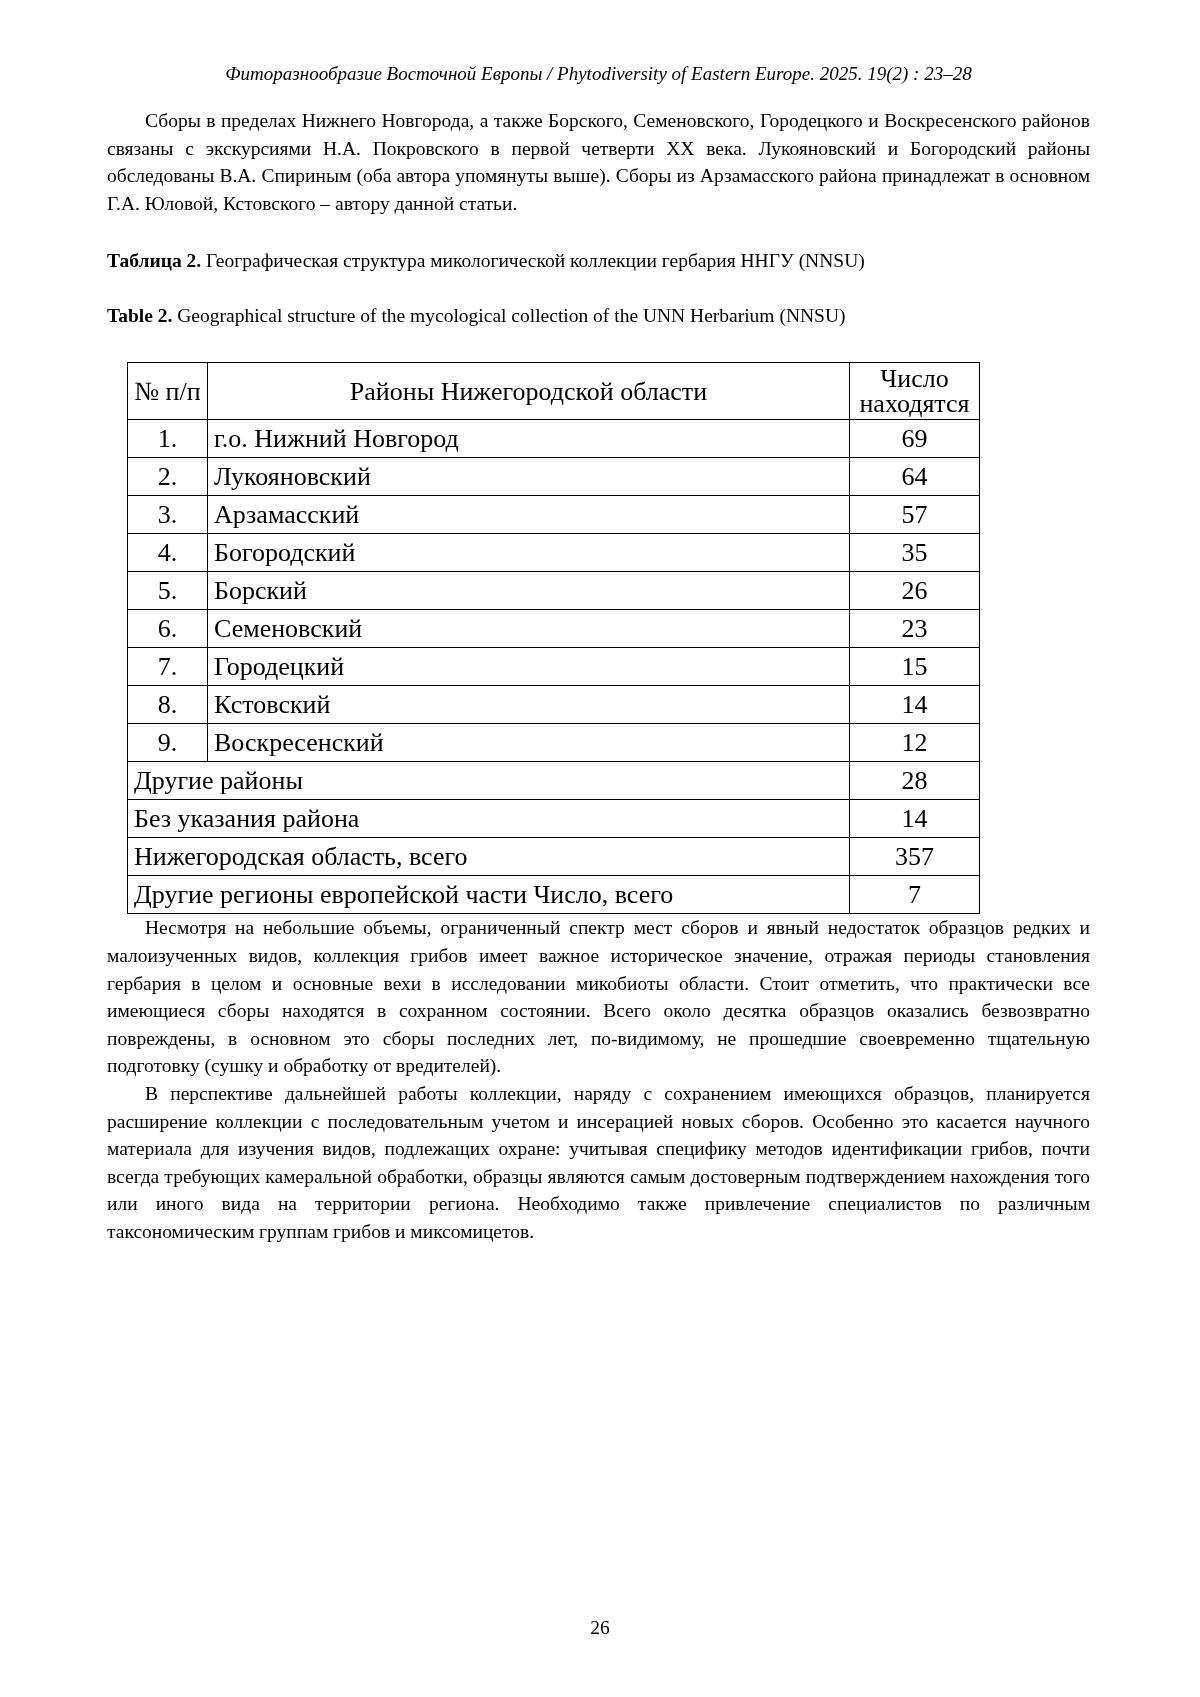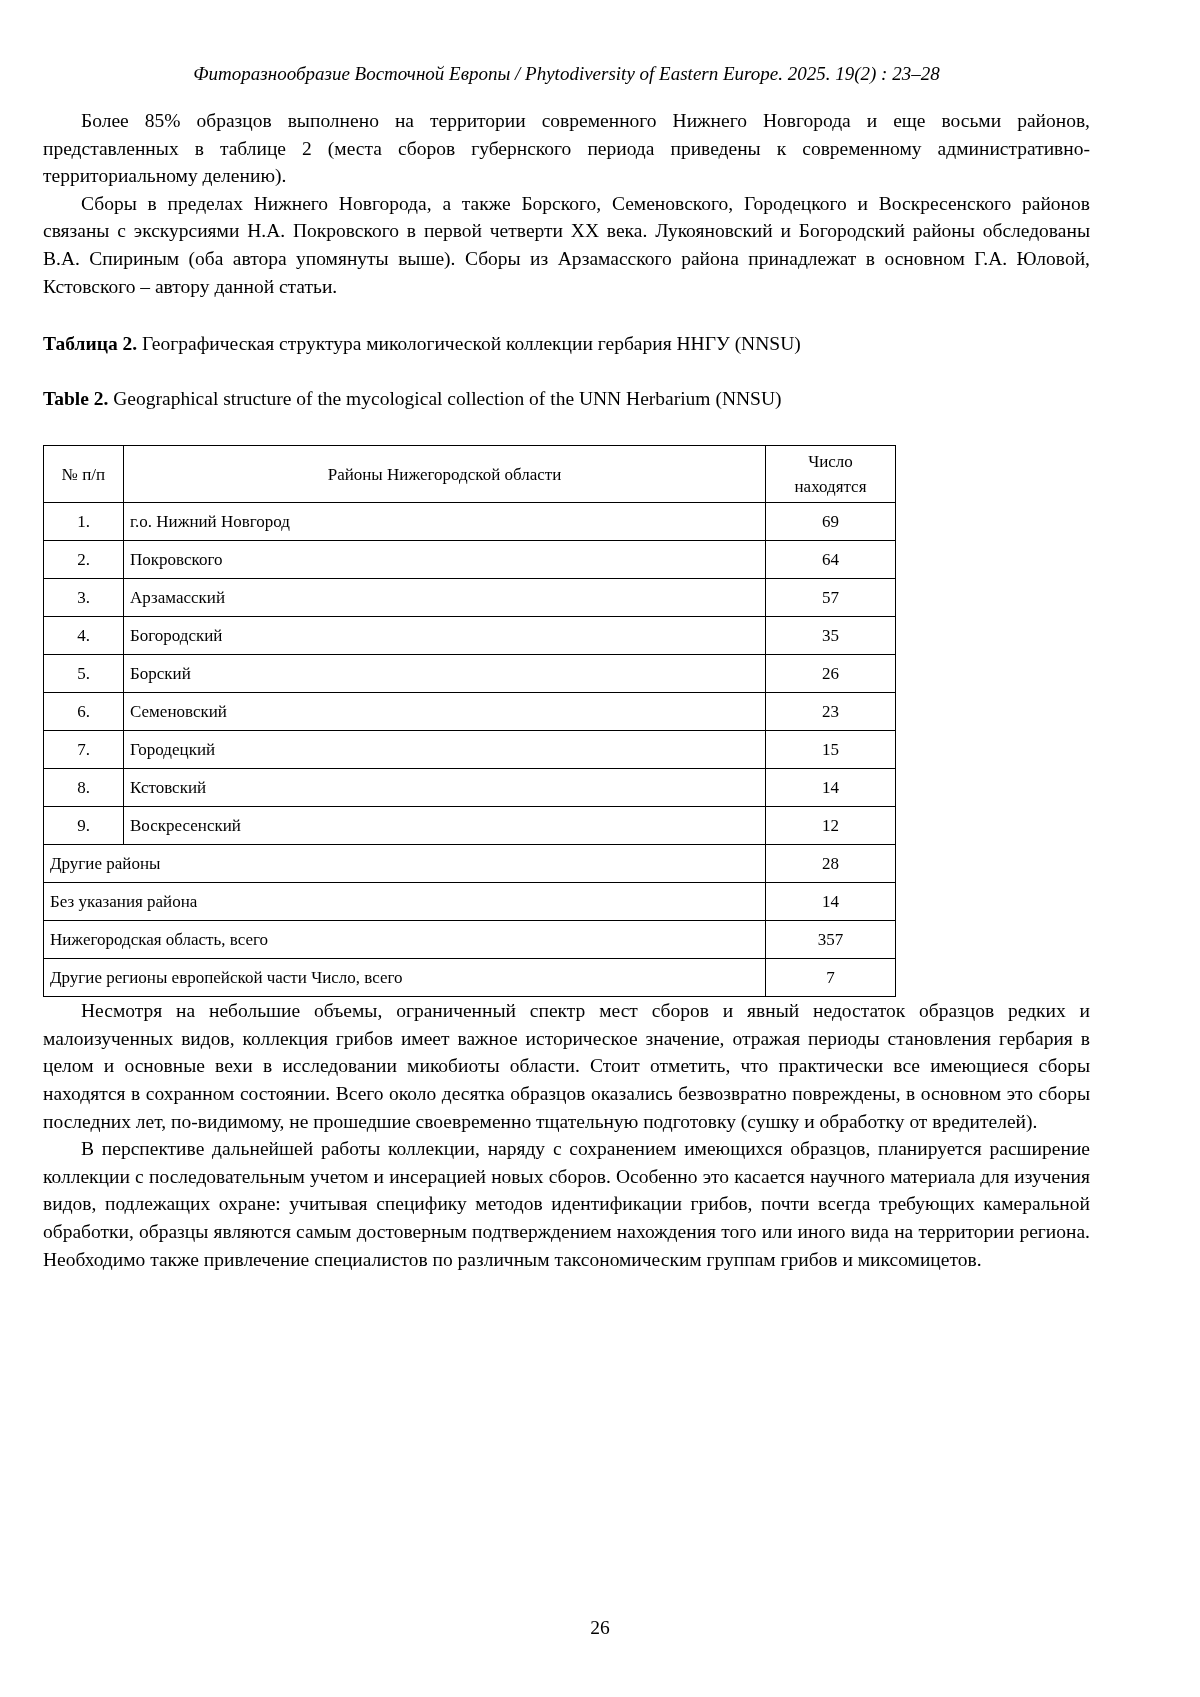--- a/index.html
+++ b/index.html
@@ -7,21 +7,21 @@
   body {
     width: 1200px;
     font-family: "Liberation Serif", "DejaVu Serif", serif;
     color: #000000;
     -webkit-font-smoothing: antialiased;
   }
   .page {
     position: relative;
     width: 1200px;
     height: 1697px;
-    padding: 62px 110px 0 43px;
+    padding: 62px 110px 0 107px;
     overflow: hidden;
     background: #ffffff;
   }
   .running-head {
     text-align: center;
     font-style: italic;
     font-size: 19px;
     line-height: 24px;
     margin-bottom: 21px;
   }
@@ -39,22 +39,23 @@
     text-align: left;
   }
   .caption-ru { margin-top: 30px; }
   .caption-en { margin-top: 28px; }
   .caption b { font-weight: bold; font-family: Liberation Serif, serif; }
 
   table.geo {
     border-collapse: collapse;
     width: 852px;
     margin-top: 33px;
-    font-size: 17px;
+    font-size: 26px;
     table-layout: fixed;
+    margin-left: 20px;
   }
   table.geo col.c1 { width: 80px; }
   table.geo col.c2 { width: 642px; }
   table.geo col.c3 { width: 130px; }
   table.geo th, table.geo td {
     border: 1px solid #000000;
     padding: 2px 6px;
     vertical-align: middle;
   }
   table.geo th {
@@ -80,21 +81,20 @@
     font-size: 19.5px;
   }
 </style>
 </head>
 <body>
 
 <div class="page">
 
   <div class="running-head">Фиторазнообразие Восточной Европы / Phytodiversity of Eastern Europe. 2025. 19(2) : 23–28</div>
 
-  <p class="body-par">Более 85% образцов выполнено на территории современного Нижнего Новгорода и еще восьми районов, представленных в таблице 2 (места сборов губернского периода приведены к современному административно-территориальному делению).</p>
   <p class="body-par">Сборы в пределах Нижнего Новгорода, а также Борского, Семеновского, Городецкого и Воскресенского районов связаны с экскурсиями Н.А. Покровского в первой четверти XX века. Лукояновский и Богородский районы обследованы В.А. Спириным (оба автора упомянуты выше). Сборы из Арзамасского района принадлежат в основном Г.А. Юловой, Кстовского – автору данной статьи.</p>
 
   <p class="caption caption-ru"><b>Таблица 2.</b><span> Географическая структура микологической коллекции гербария ННГУ (NNSU)</span></p>
 
   <p class="caption caption-en"><b>Table 2.</b><span> Geographical structure of the mycological collection of the UNN Herbarium (NNSU)</span></p>
 
   <table class="geo">
     <colgroup>
         <col class="c1">
         <col class="c2">
@@ -108,21 +108,21 @@
       </tr>
     </thead>
     <tbody>
       <tr>
         <td class="cell-num">1.</td>
         <td class="cell-district">г.о. Нижний Новгород</td>
         <td class="cell-count">69</td>
       </tr>
       <tr>
         <td class="cell-num">2.</td>
-        <td class="cell-district">Покровского</td>
+        <td class="cell-district">Лукояновский</td>
         <td class="cell-count">64</td>
       </tr>
       <tr>
         <td class="cell-num">3.</td>
         <td class="cell-district">Арзамасский</td>
         <td class="cell-count">57</td>
       </tr>
       <tr>
         <td class="cell-num">4.</td>
         <td class="cell-district">Богородский</td>

